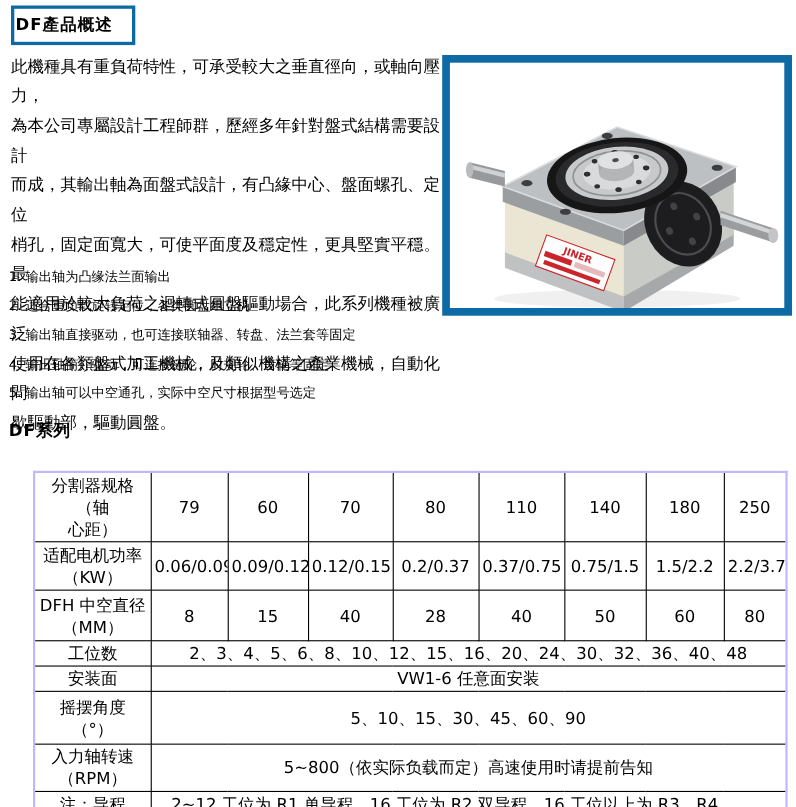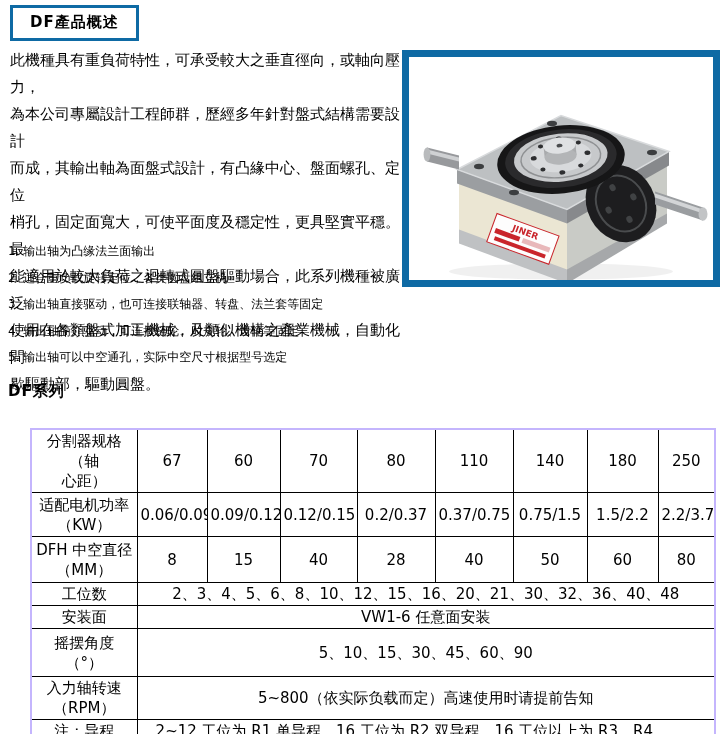--- a/index.html
+++ b/index.html
@@ -4,21 +4,21 @@
 <style>
   html,body{margin:0;padding:0;}
   body{
     width:724px;height:734px;position:relative;background:#ffffff;
     font-family:"DejaVu Sans","Liberation Sans",sans-serif;
     color:#000;overflow:hidden;
   }
   .title-box{
     position:absolute;left:10px;top:5px;
     border:3px solid #0e6aa4;background:#fff;
-    padding:5px 17px 6px 17px;
+    padding:5px 17px 6px 1px;
     font-size:15px;font-weight:bold;letter-spacing:1px;
   }
   .intro{
     position:absolute;left:10px;top:48px;width:394px;
     font-size:15px;line-height:27px;
     white-space:pre-line;
     font-family:Liberation Mono, monospace;
   }
   .product-frame{
     position:absolute;left:402px;top:50px;
@@ -163,21 +163,21 @@
       <col style="width:78px">
       <col style="width:78px">
     <col style="width:74px">
       <col style="width:71px">
       <col style="width:57px">
   </colgroup>
   <tbody>
       <tr>
         <td>分割器规格（轴
 心距）</td>
-        <td>67</td>
+        <td>79</td>
         <td>60</td>
         <td>70</td>
         <td>80</td>
         <td>110</td>
         <td>140</td>
         <td>180</td>
         <td>250</td>
       </tr>
       <tr>
         <td>适配电机功率
@@ -198,21 +198,21 @@
         <td>15</td>
         <td>40</td>
         <td>28</td>
         <td>40</td>
         <td>50</td>
         <td>60</td>
         <td>80</td>
       </tr>
       <tr>
         <td>工位数</td>
-        <td colspan="8">2、3、4、5、6、8、10、12、15、16、20、21、30、32、36、40、48</td>
+        <td colspan="8">2、3、4、5、6、8、10、12、15、16、20、24、30、32、36、40、48</td>
       </tr>
       <tr>
         <td>安装面</td>
         <td colspan="8">VW1-6 任意面安装</td>
       </tr>
       <tr>
         <td>摇摆角度
 （°）</td>
         <td colspan="8">5、10、15、30、45、60、90</td>
       </tr>

